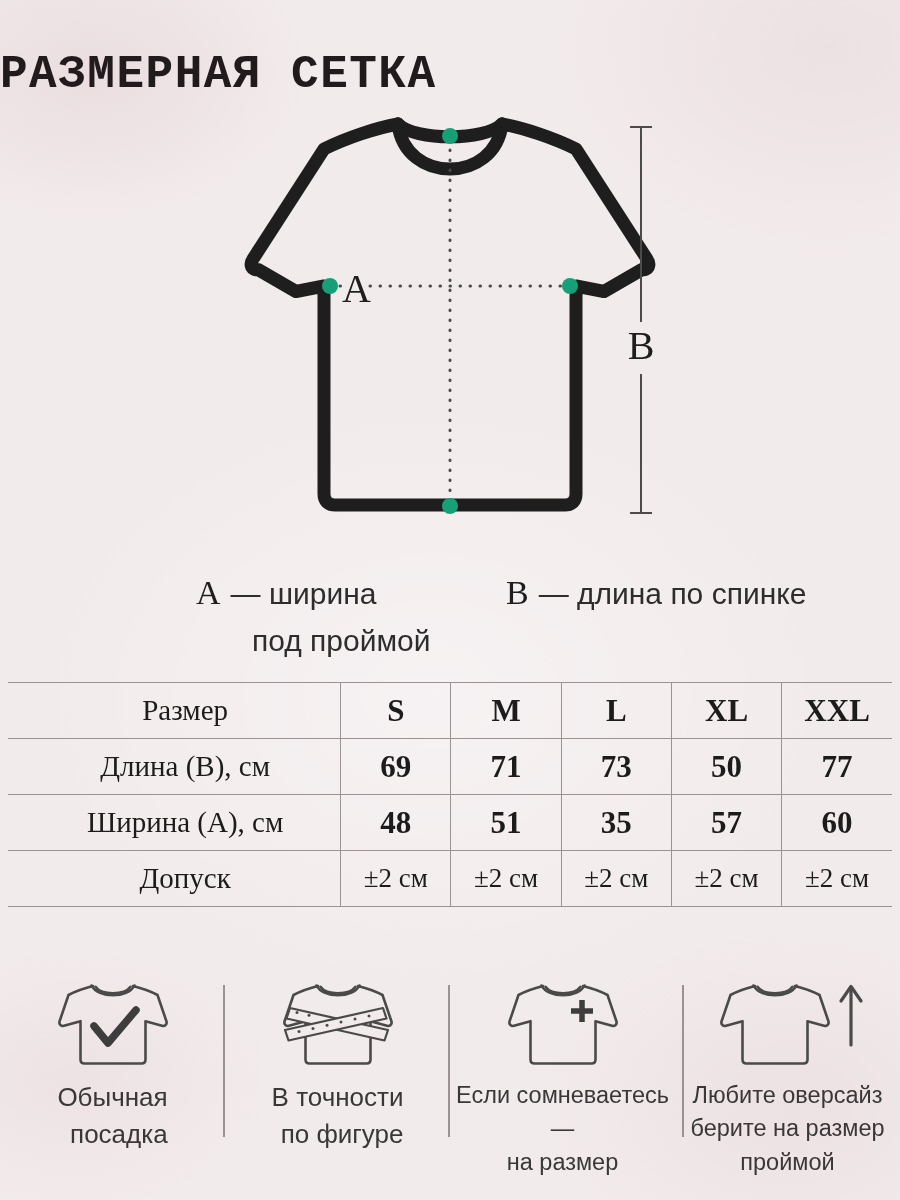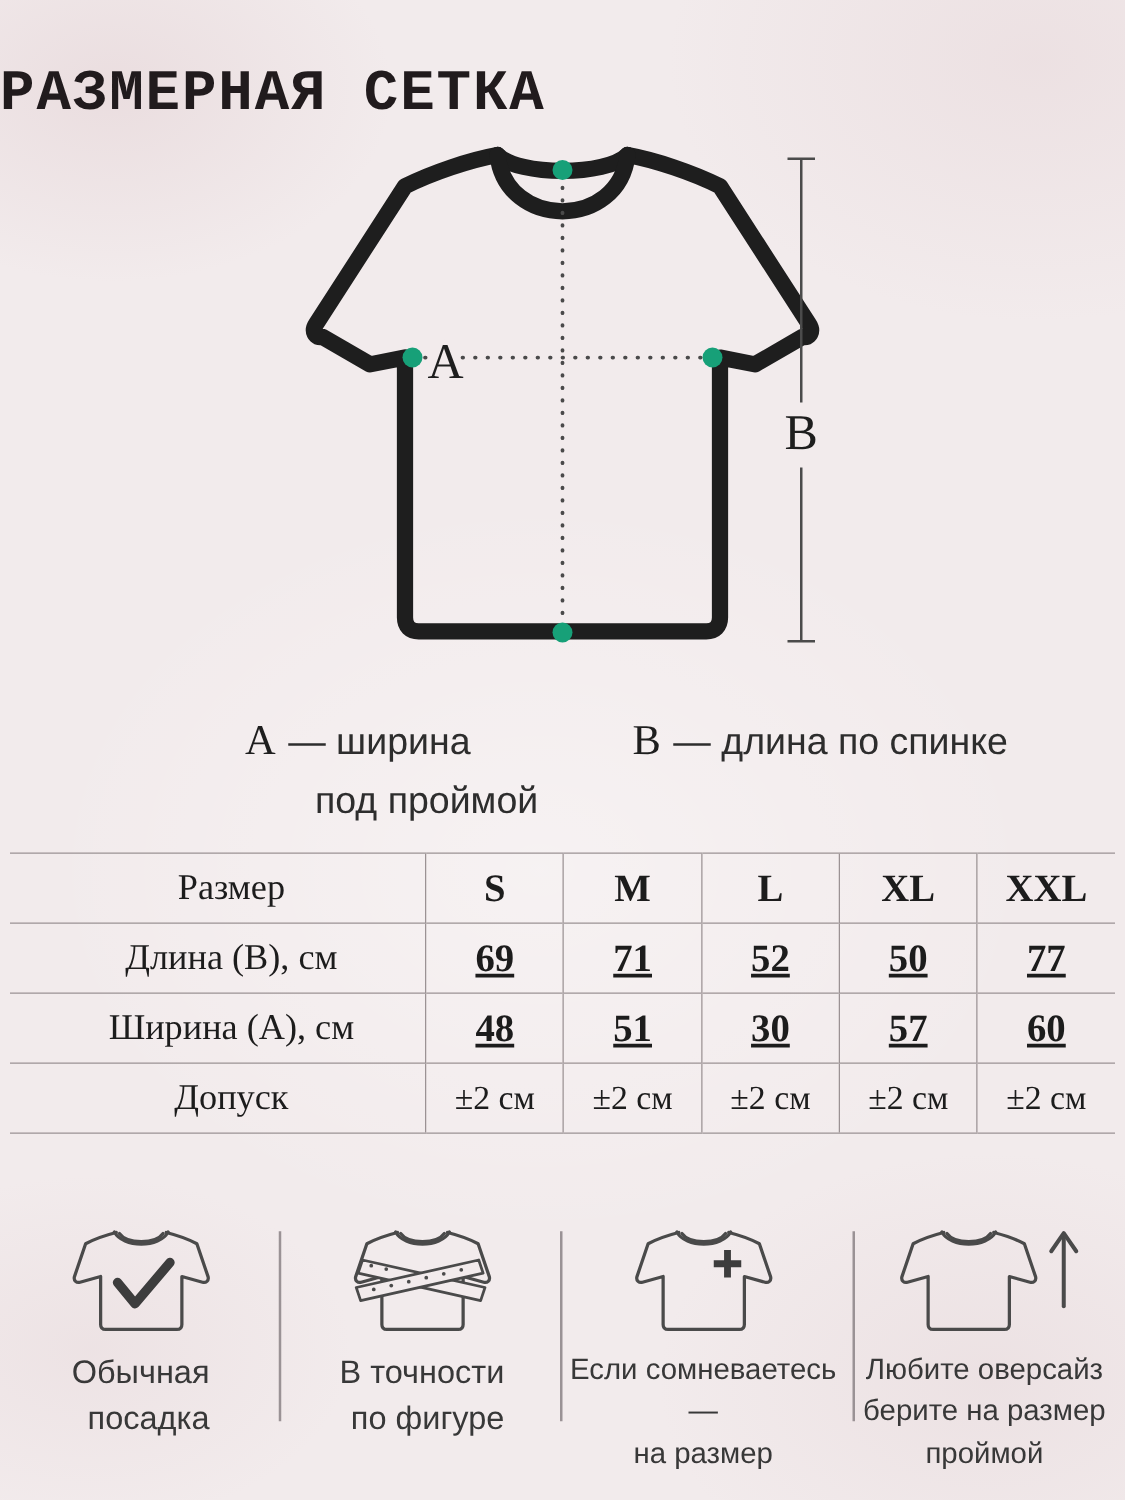--- a/index.html
+++ b/index.html
@@ -51,21 +51,21 @@
   .size-table td{
     height:55px; padding:0; text-align:center; vertical-align:middle;
     border-top:1.5px solid #9b9294;
   }
   .size-table tr:last-child td{border-bottom:1.5px solid #9b9294;}
   .size-table td + td{border-left:1.5px solid #9b9294;}
   .size-table td.rowlabel{
     text-align:center; padding-left:22px; font-size:29px; font-weight:400;
   }
   .size-table td.sizehead{font-size:31px; font-weight:700;}
-  .size-table td.num{font-size:31px; font-weight:700;text-decoration:underline;}
+  .size-table td.num{font-size:31px; font-weight:700;}
   .size-table td.tol{font-size:27px; font-weight:400;}
   .col-label{width:332px;}
   .col-size{width:110px;}
   
   .footer{position:absolute; left:0; top:973px; width:900px; display:flex;}
   .footer-col{width:225px; display:flex; flex-direction:column; align-items:center;}
   .footer-icon{flex:0 0 auto;}
   .caption{
     margin-top:6px; text-align:center; color:#383838; line-height:1.42;
   }
@@ -160,29 +160,29 @@
         <td class="sizehead">S</td>
         <td class="sizehead">M</td>
         <td class="sizehead">L</td>
         <td class="sizehead">XL</td>
         <td class="sizehead">XXL</td>
       </tr>
       <tr>
         <td class="rowlabel">Длина (B), см</td>
         <td class="num">69</td>
         <td class="num">71</td>
-        <td class="num">52</td>
+        <td class="num">73</td>
         <td class="num">50</td>
         <td class="num">77</td>
       </tr>
       <tr>
         <td class="rowlabel">Ширина (A), см</td>
         <td class="num">48</td>
         <td class="num">51</td>
-        <td class="num">30</td>
+        <td class="num">35</td>
         <td class="num">57</td>
         <td class="num">60</td>
       </tr>
       <tr>
         <td class="rowlabel">Допуск</td>
         <td class="tol">±2 см</td>
         <td class="tol">±2 см</td>
         <td class="tol">±2 см</td>
         <td class="tol">±2 см</td>
         <td class="tol">±2 см</td>

